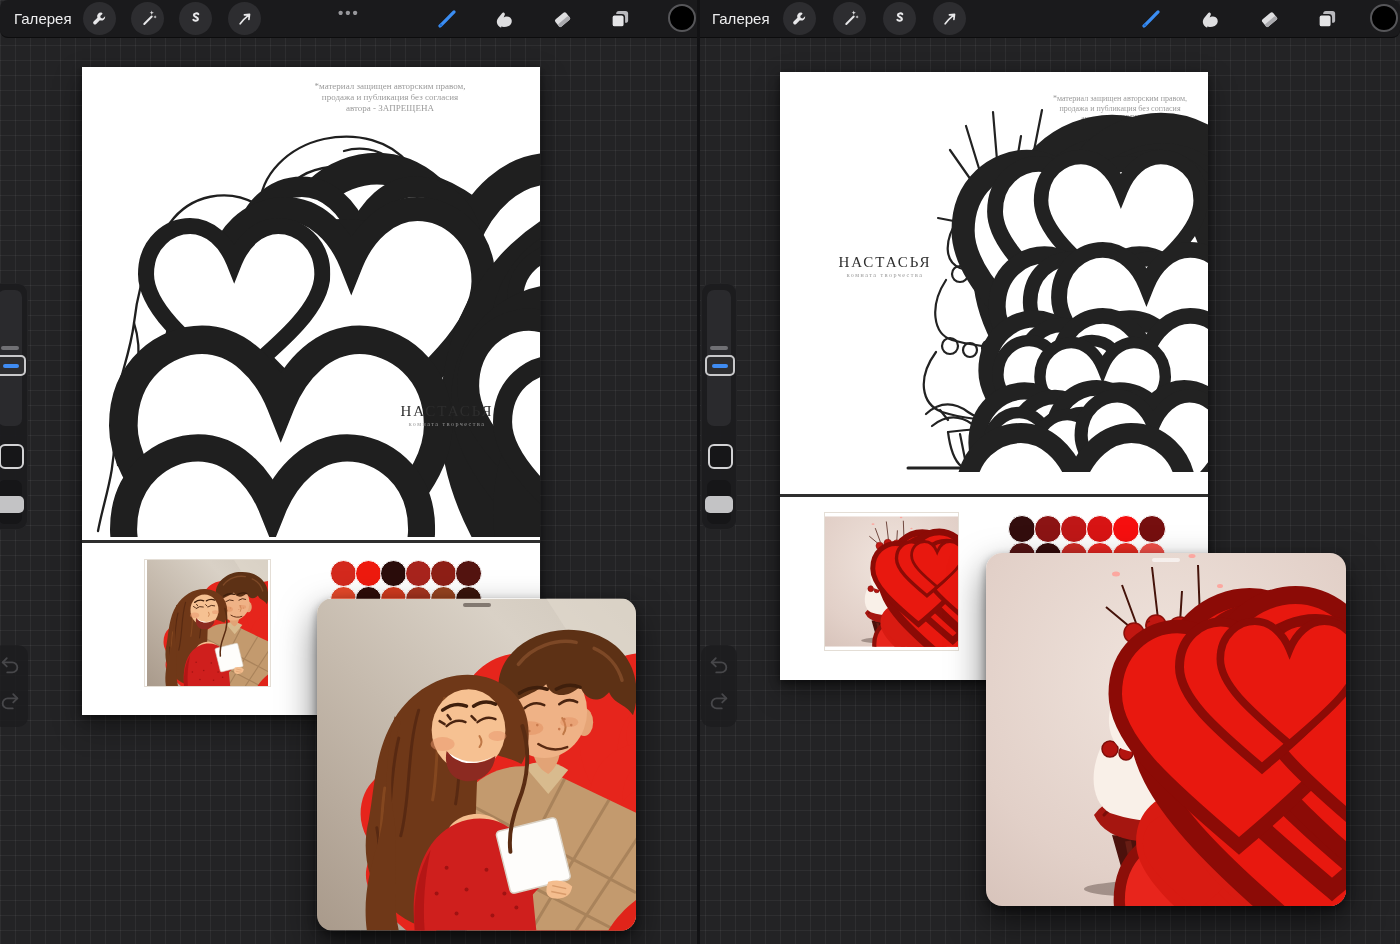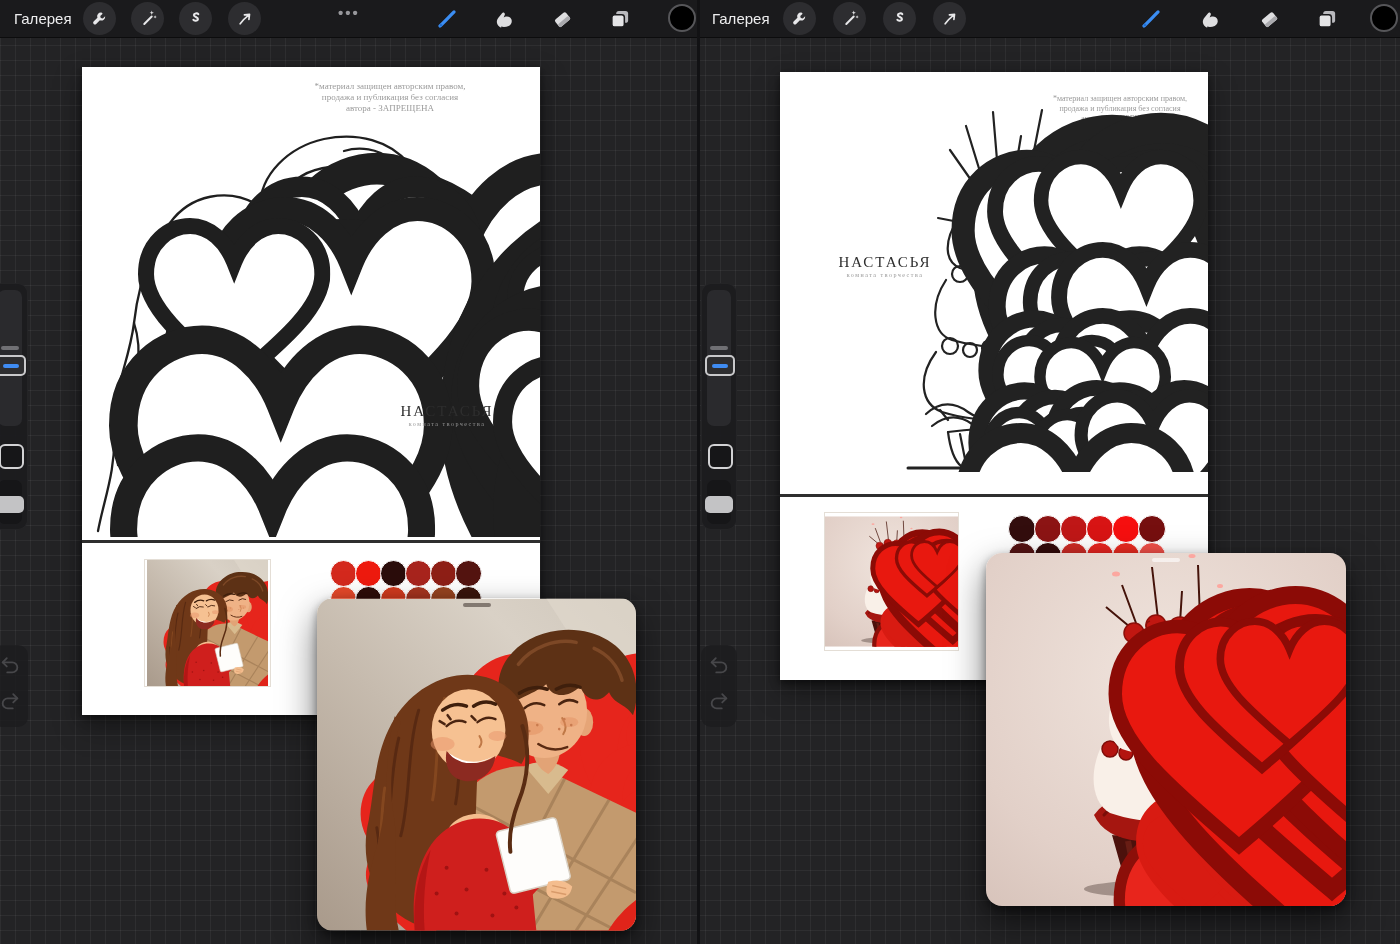--- a/index.html
+++ b/index.html
@@ -4,21 +4,21 @@
 <style>
   html,body{margin:0;padding:0;background:#111;}
   .screen{position:relative;width:1400px;height:944px;overflow:hidden;
     font-family:"Liberation Sans",sans-serif;
     background-color:#232325;
     background-image:linear-gradient(rgba(255,255,255,.05) 1px,transparent 1px),
                      linear-gradient(90deg,rgba(255,255,255,.05) 1px,transparent 1px);
     background-size:15px 15px;}
   
   .toolbar{position:absolute;top:0;left:0;width:1400px;height:37px;background:#1a1a1c;
-    border-bottom:1px solid #0c0c0d;z-index:20;}
+    border-bottom:1px solid #0c0c0d;z-index:20;border-radius:8px;}
   .gallery-label{position:absolute;top:0;height:37px;line-height:37px;color:#ededee;font-size:15px;}
   .circle-btn{position:absolute;top:2px;width:33px;height:33px;border-radius:50%;background:#2d2d30;
     display:flex;align-items:center;justify-content:center;}
   .flat-btn{position:absolute;top:5px;width:27px;height:27px;display:flex;align-items:center;justify-content:center;}
   .dots{position:absolute;top:0;height:30px;line-height:26px;color:#97979b;font-size:15px;letter-spacing:2px;font-weight:bold;}
   .color-swatch-btn{position:absolute;top:4px;width:28px;height:28px;border-radius:50%;
     background:#000;border:2px solid #565659;box-sizing:border-box;}
   .divider{position:absolute;top:0;left:697px;width:3px;height:944px;background:#121214;z-index:25;}
   
   .page{position:absolute;background:#fff;z-index:2;

